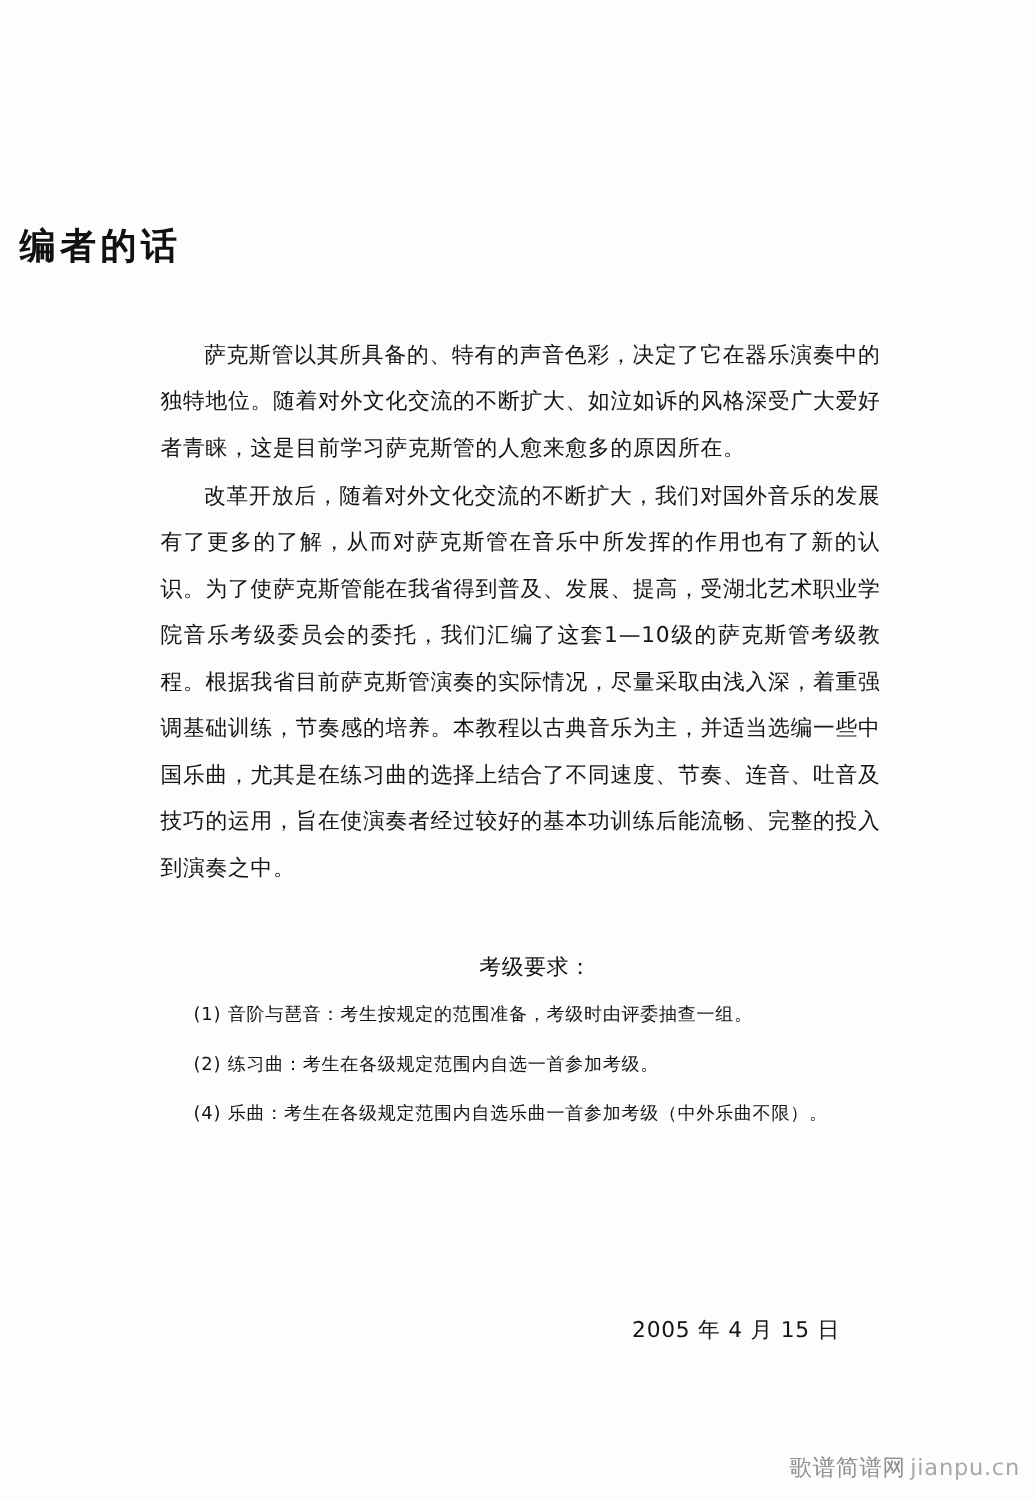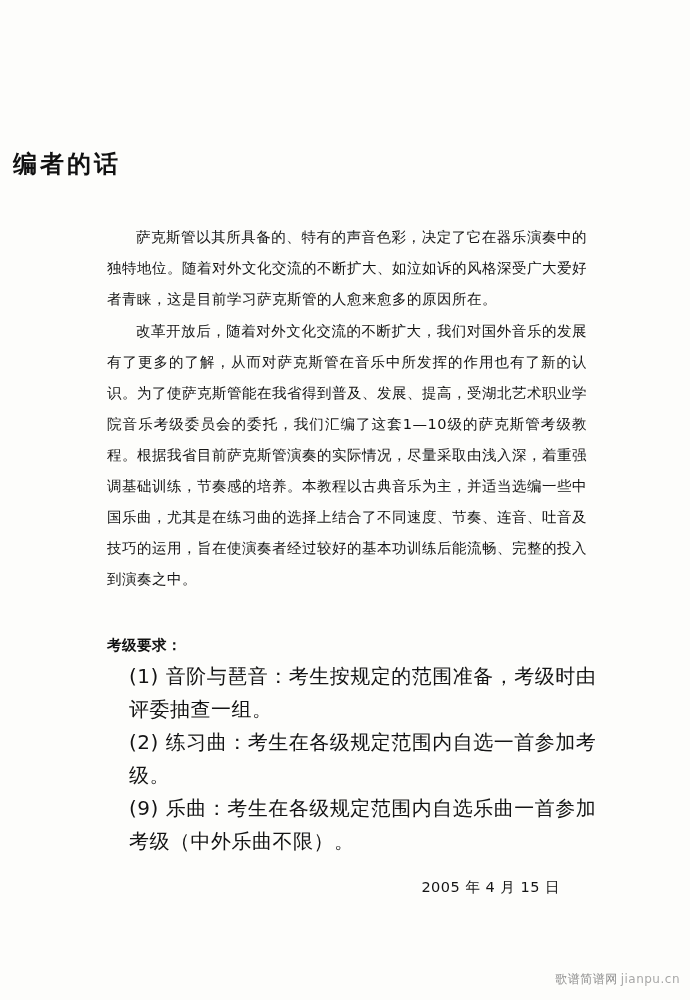--- a/index.html
+++ b/index.html
@@ -55,27 +55,28 @@
     margin-top: 1px;
   }
   .req-section {
     position: absolute;
     top: 630px;
     left: 107px;
     width: 500px;
   }
   .req-heading {
     font-size: 14.5px;
-    font-weight: bold;
+    font-weight: normal;
     line-height: 30px;
     letter-spacing: 0.5px;
     color: #111;
+    text-align: center;
   }
   .req-item {
-    font-size: 20px;
+    font-size: 12px;
     line-height: 33px;
     letter-spacing: 0.5px;
     padding-left: 22px;
     color: #141414;
   }
   .signature {
     position: absolute;
     top: 828px;
     left: 0;
     width: 690px;
@@ -94,21 +95,21 @@
     letter-spacing: 0.5px;
     line-height: 30px;
     color: #141414;
     padding-right: 4px;
     margin-top: 44px;
   }
   .watermark {
     position: absolute;
     right: 10px;
     bottom: 12px;
-    font-size: 12px;
+    font-size: 15px;
     color: #8e8e8e;
     letter-spacing: 0.5px;
   }
   .watermark .wm-url {
     color: #a8a8a8;
     margin-left: 3px;
   }
 </style>
 </head>
 <body>
@@ -119,21 +120,21 @@
 
   <div class="body-text">
     <p class="para">萨克斯管以其所具备的、特有的声音色彩，决定了它在器乐演奏中的独特地位。随着对外文化交流的不断扩大、如泣如诉的风格深受广大爱好者青睐，这是目前学习萨克斯管的人愈来愈多的原因所在。</p>
     <p class="para">改革开放后，随着对外文化交流的不断扩大，我们对国外音乐的发展有了更多的了解，从而对萨克斯管在音乐中所发挥的作用也有了新的认识。为了使萨克斯管能在我省得到普及、发展、提高，受湖北艺术职业学院音乐考级委员会的委托，我们汇编了这套1—10级的萨克斯管考级教程。根据我省目前萨克斯管演奏的实际情况，尽量采取由浅入深，着重强调基础训练，节奏感的培养。本教程以古典音乐为主，并适当选编一些中国乐曲，尤其是在练习曲的选择上结合了不同速度、节奏、连音、吐音及技巧的运用，旨在使演奏者经过较好的基本功训练后能流畅、完整的投入到演奏之中。</p>
   </div>
 
   <div class="req-section">
     <div class="req-heading">考级要求：</div>
     <div class="req-item">(1) 音阶与琶音：考生按规定的范围准备，考级时由评委抽查一组。</div>
     <div class="req-item">(2) 练习曲：考生在各级规定范围内自选一首参加考级。</div>
-    <div class="req-item">(9) 乐曲：考生在各级规定范围内自选乐曲一首参加考级（中外乐曲不限）。</div>
+    <div class="req-item">(4) 乐曲：考生在各级规定范围内自选乐曲一首参加考级（中外乐曲不限）。</div>
   </div>
 
   <div class="signature">
     <div class="sign-date">2005 年 4 月 15 日</div>
   </div>
 
   <div class="watermark">
     <span>歌谱简谱网</span><span class="wm-url">jianpu.cn</span>
   </div>
 

